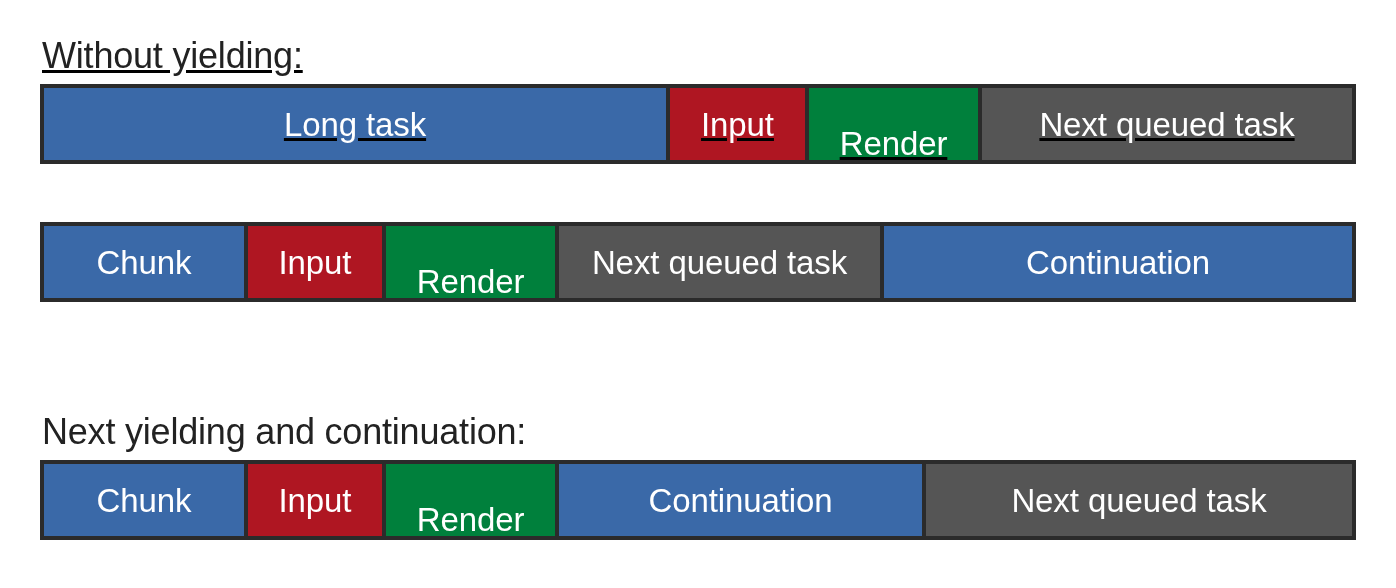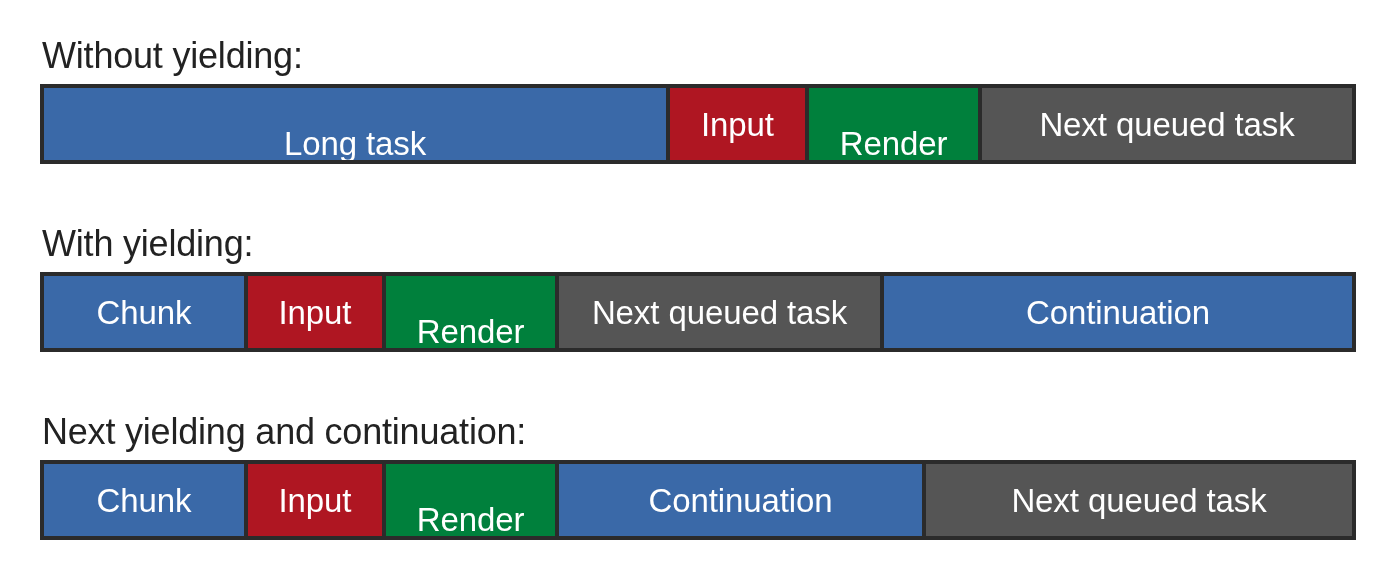--- a/index.html
+++ b/index.html
@@ -59,49 +59,48 @@
   }
   .seg:last-child {
     border-right: none;
   }
   .seg.blue  { background: #3a69a8; }
   .seg.red   { background: #af1622; text-align: right; }
   .seg.green { background: #00803c; align-items: flex-end; }
   .seg.gray  { background: #555555; }
 
   
-  #group-1 { top: 34px; }
+  #group-1 { top: 34px; text-decoration: underline; }
   #group-2 { top: 222px; }
   #group-3 { top: 410px; }
 </style>
 </head>
 <body>
 
 <div class="canvas">
 
   <section class="group" id="group-1">
     <h2 class="group-title">Without yielding:</h2>
     <div class="bar">
-        <div class="seg blue" style="flex: 0 0 626px; width: 626px; background: rgb(58, 105, 168); align-items: flex-end;">
+        <div class="seg blue" style="flex: 0 0 626px; width: 626px; background: rgb(58, 105, 168);">
           <span>Long task</span>
         </div>
         <div class="seg red" style="flex: 0 0 139px; width: 139px; background: rgb(175, 22, 34);">
           <span>Input</span>
         </div>
         <div class="seg green" style="flex: 0 0 173px; width: 173px; background: rgb(0, 128, 60);">
           <span>Render</span>
         </div>
         <div class="seg gray" style="flex: 1 1 auto; width: 378px; background: rgb(85, 85, 85); min-width: 370px;">
           <span>Next queued task</span>
         </div>
       </div>
   </section>
 
   <section class="group" id="group-2">
-    <h2 class="group-title">With yielding:</h2>
     <div class="bar">
         <div class="seg blue" style="flex: 0 0 204px; width: 204px; background: rgb(58, 105, 168);">
           <span>Chunk</span>
         </div>
         <div class="seg red" style="flex: 0 0 138px; width: 138px; background: rgb(175, 22, 34);">
           <span>Input</span>
         </div>
         <div class="seg green" style="flex: 0 0 173px; width: 173px; background: rgb(0, 128, 60);">
           <span>Render</span>
         </div>

